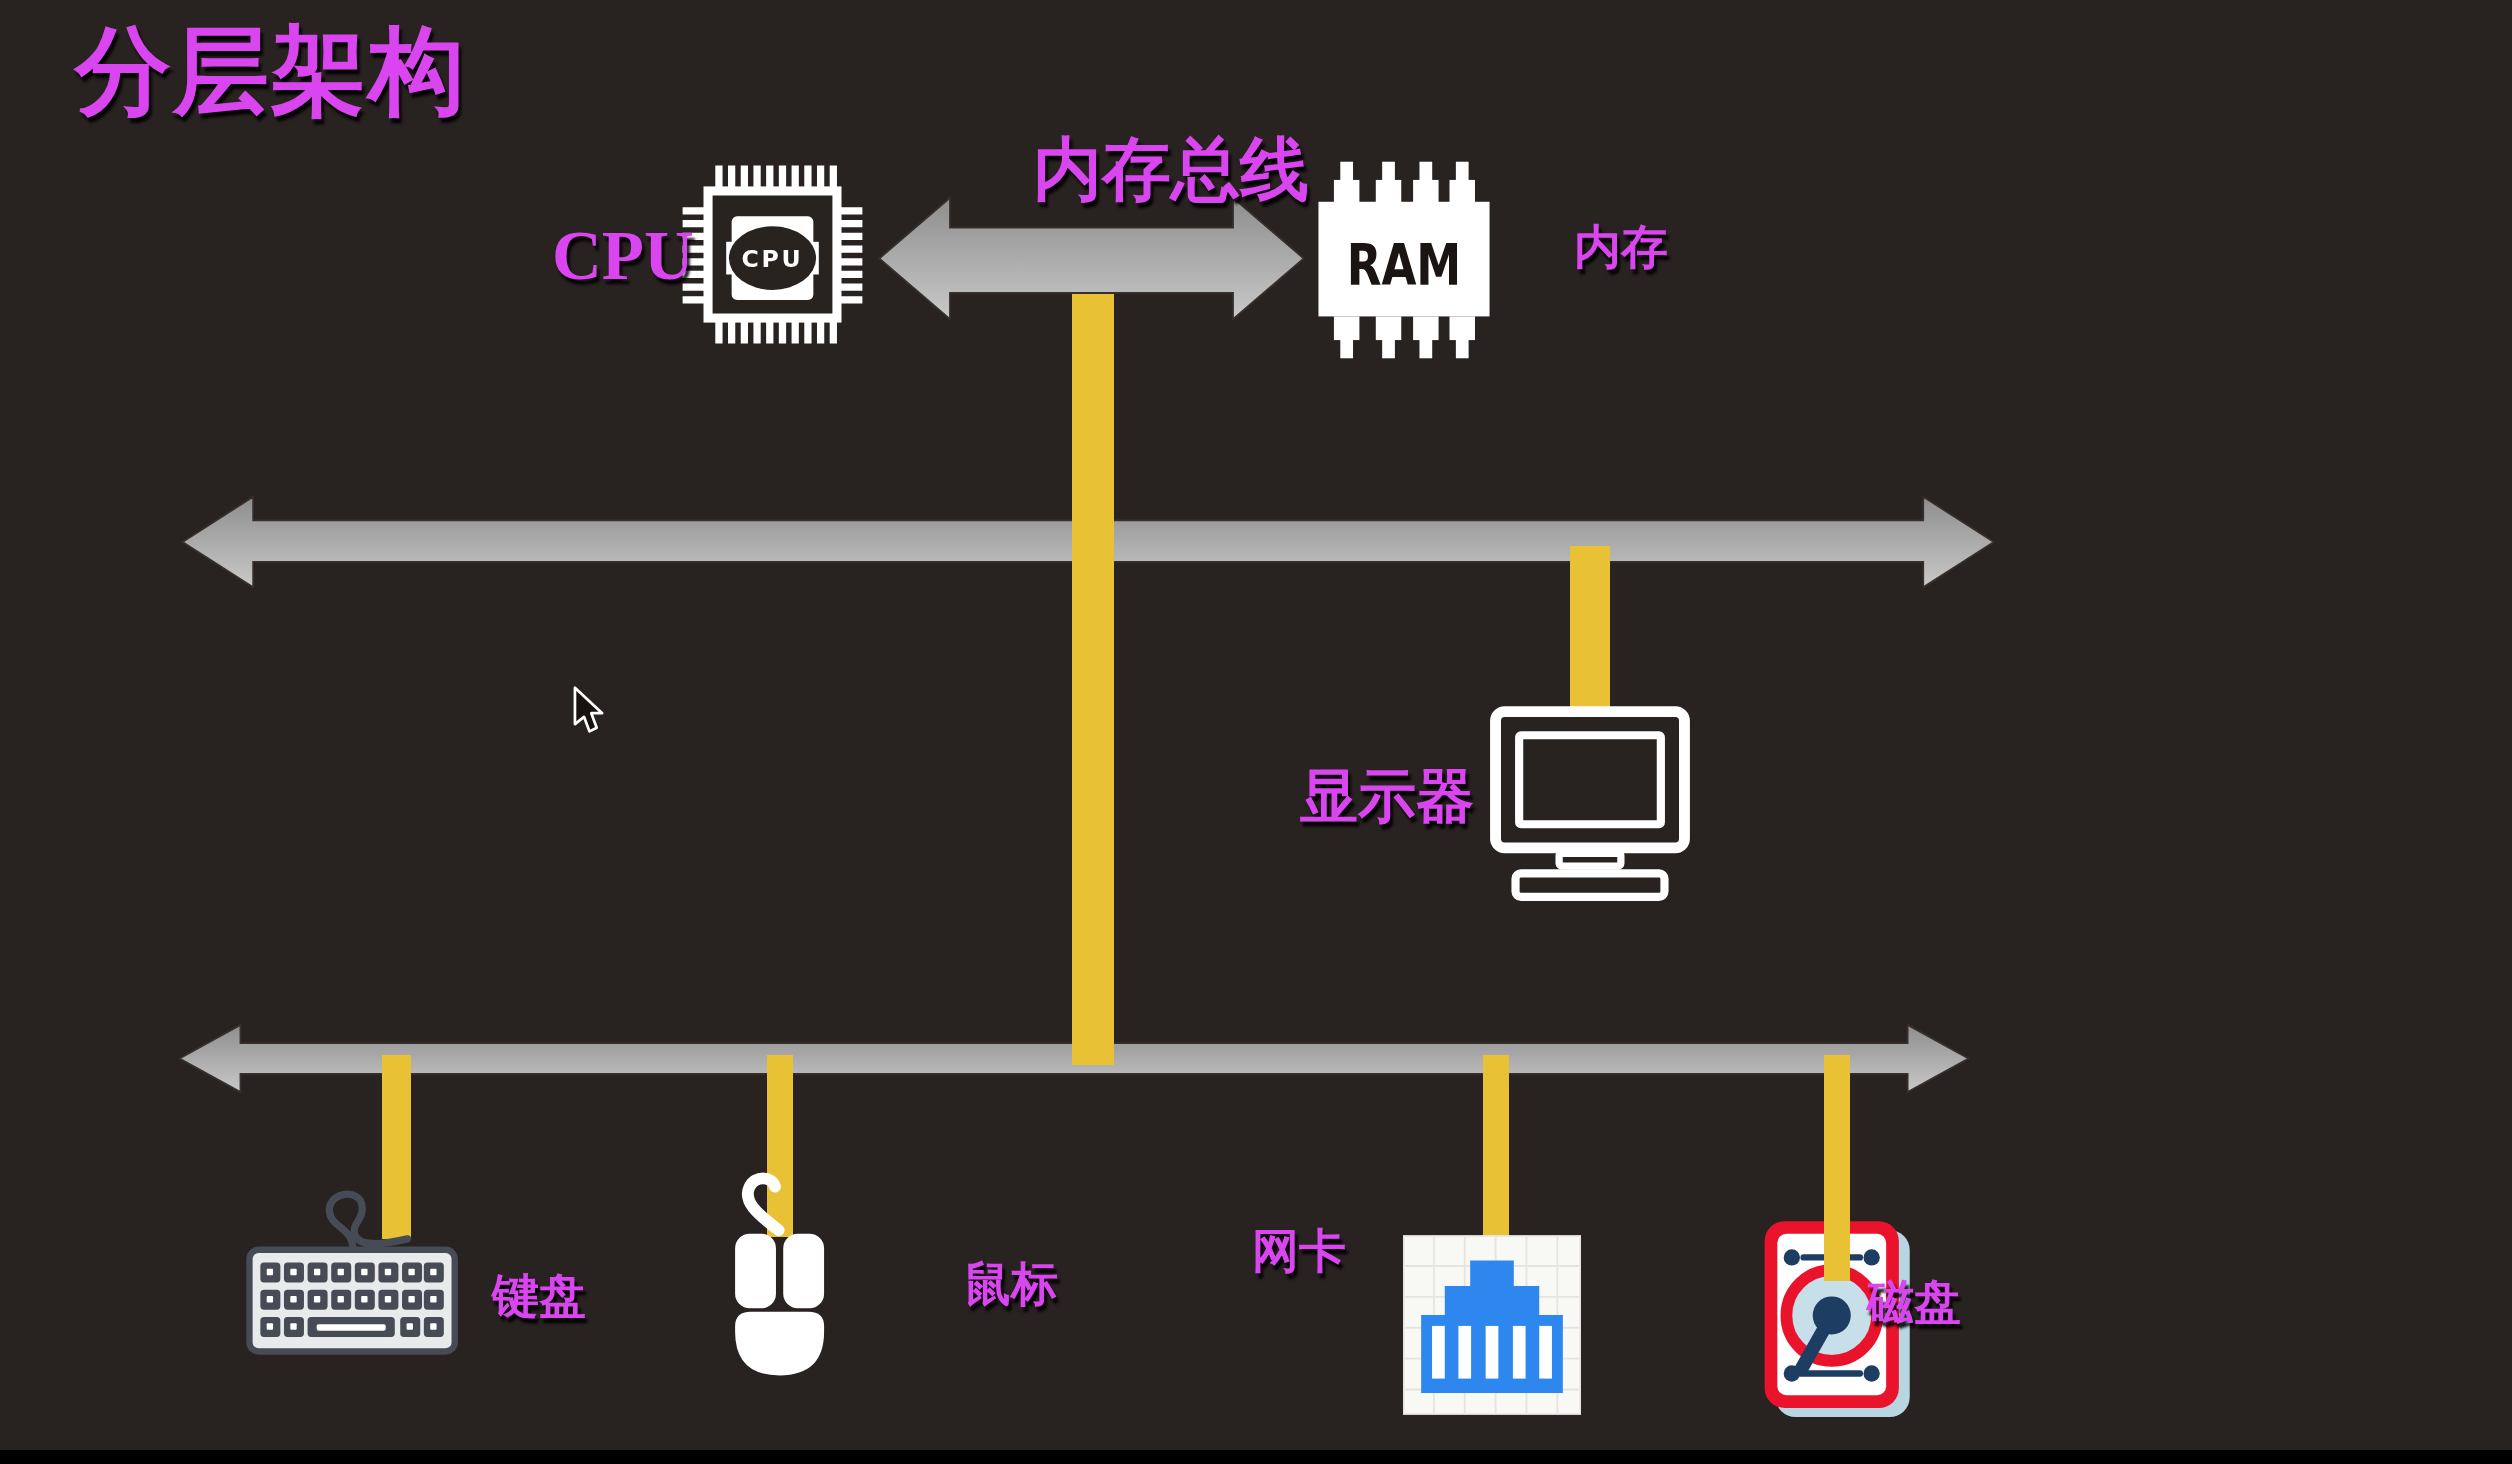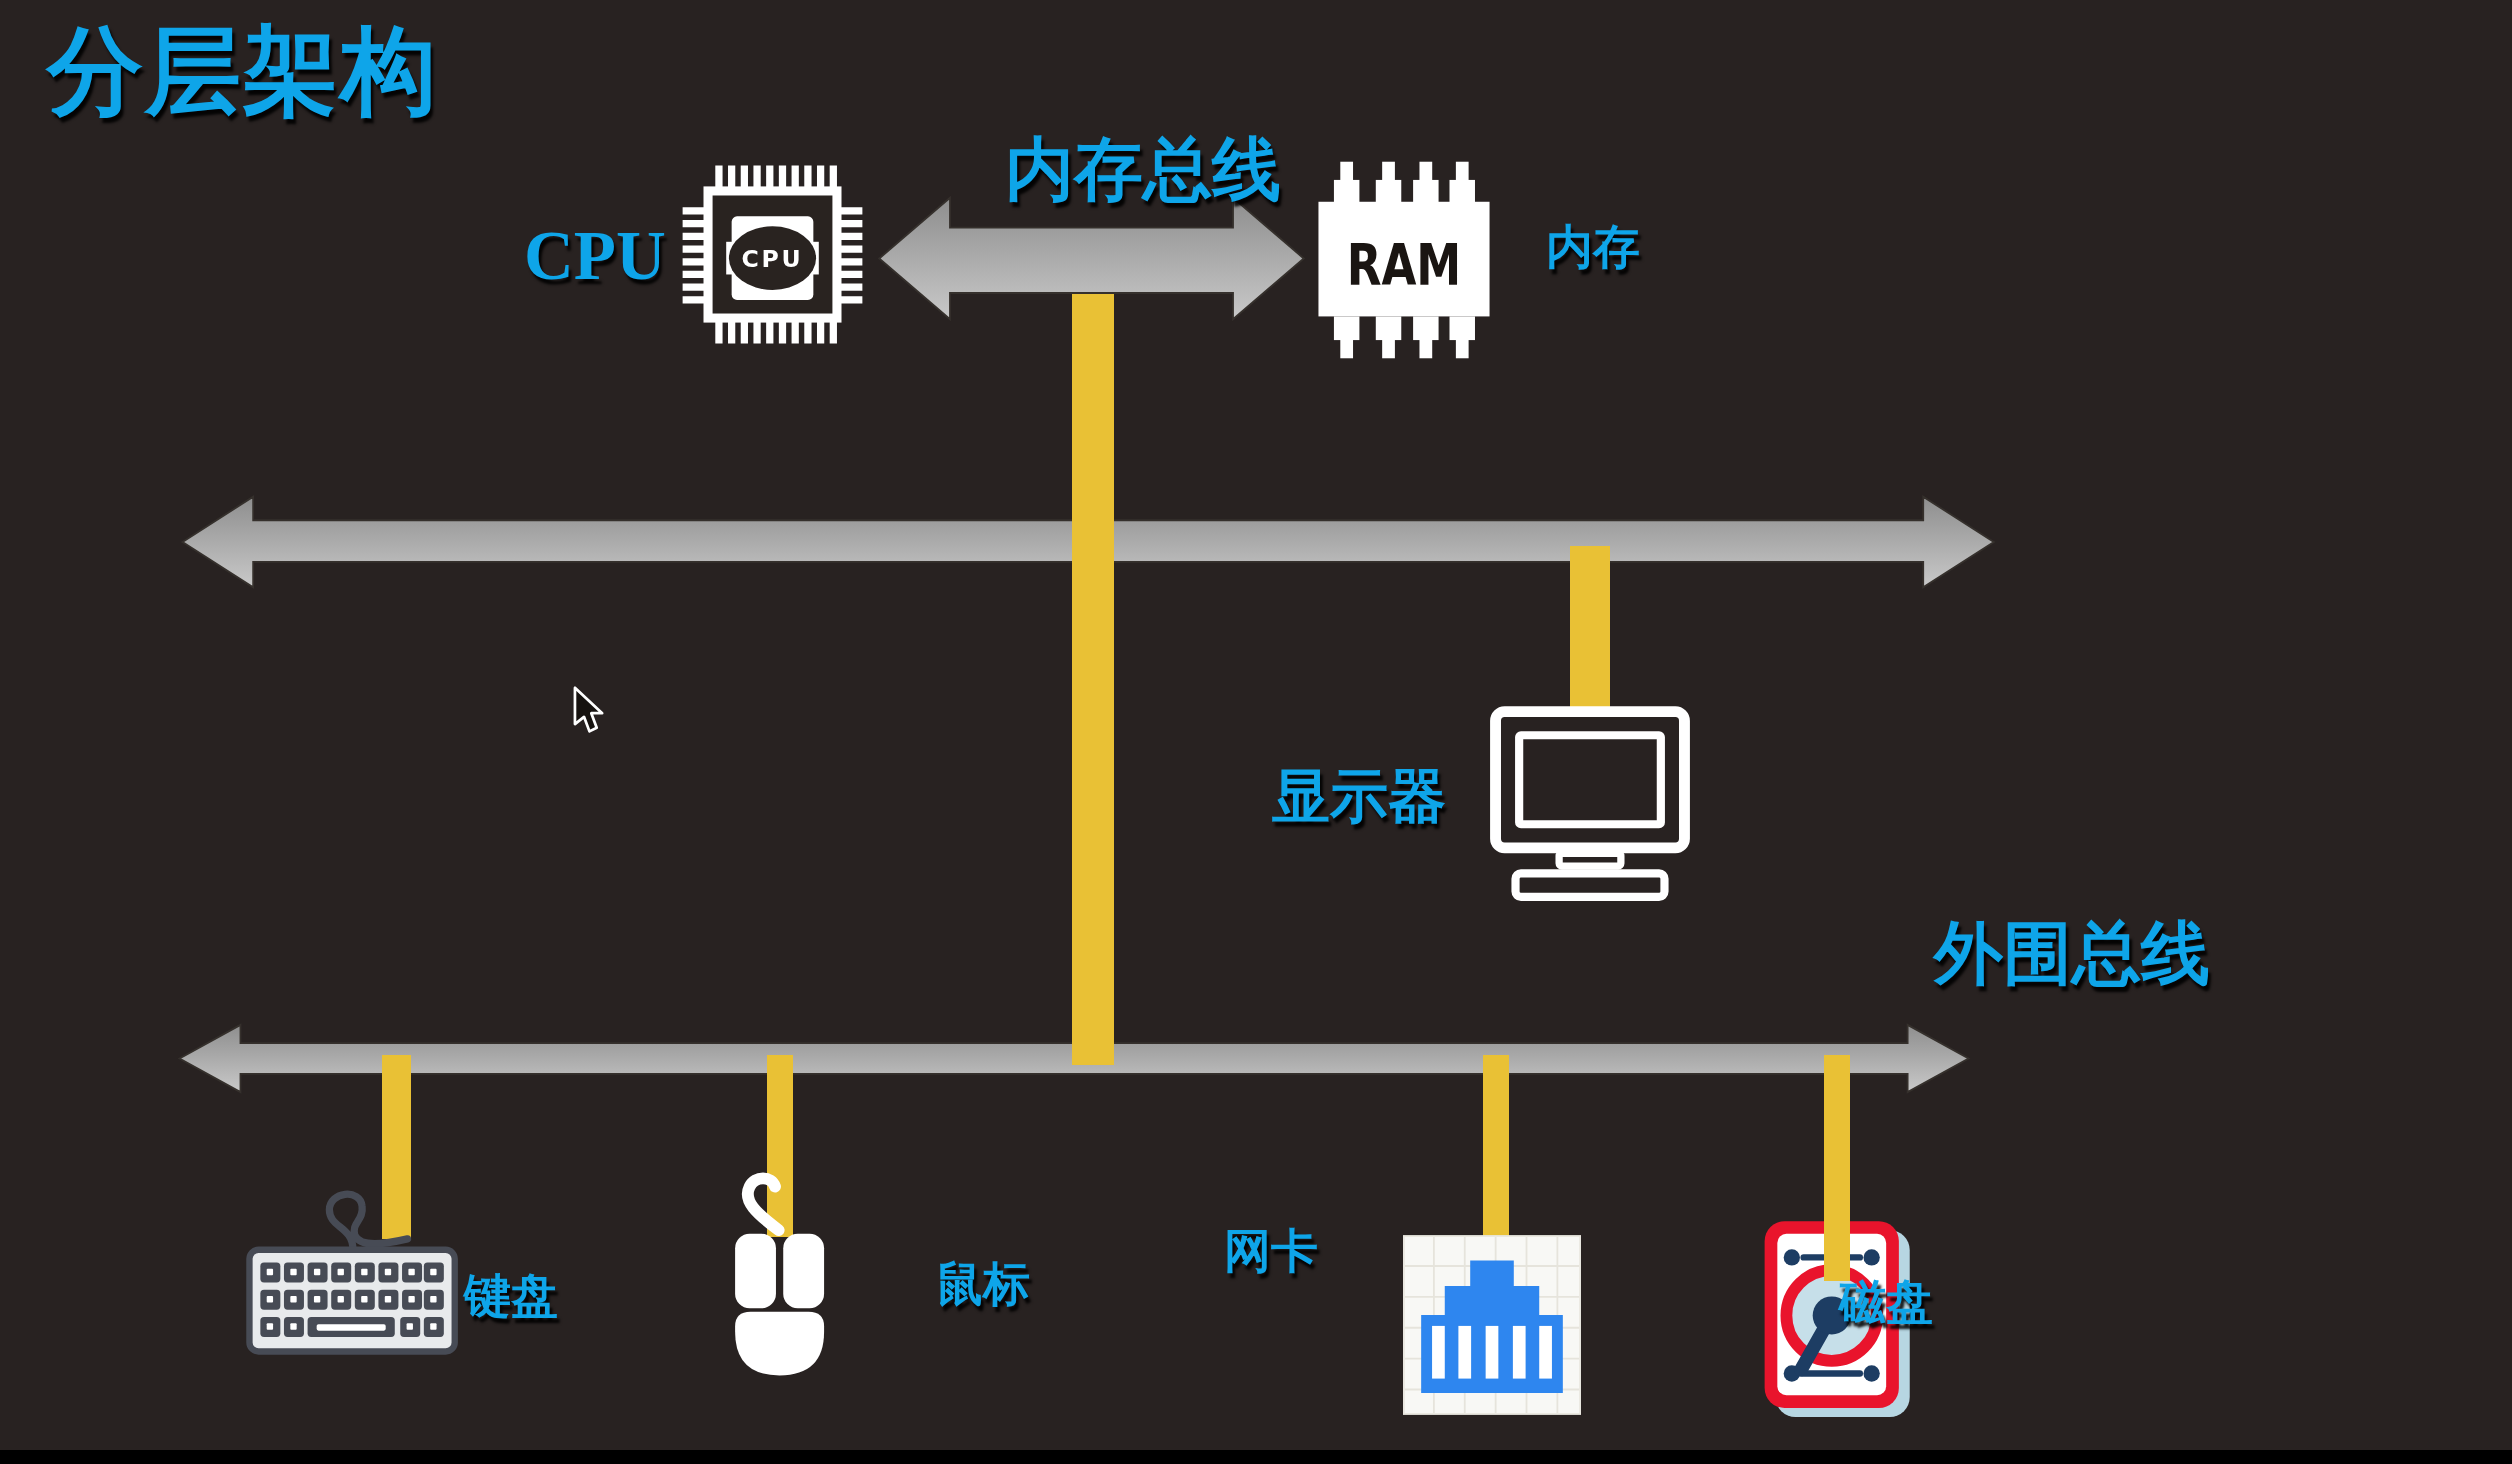--- a/index.html
+++ b/index.html
@@ -3,22 +3,23 @@
 <meta charset="utf-8">
 <style>
   html,body{margin:0;padding:0;background:#000;}
   .stage{
     position:relative;width:2512px;height:1464px;overflow:hidden;
     background:#282221;
     font-family:"Liberation Serif","DejaVu Serif",serif;
   }
   .abs{position:absolute;}
   .gold{
-    color:#0ea5e9;font-weight:700;line-height:1;white-space:nowrap;
+    color:#d946ef;font-weight:700;line-height:1;white-space:nowrap;
     text-shadow:2.7px 4.5px 2.7px rgba(0,0,0,0.9);
+    margin-left:28px;
   }
   .title{font-size:96px;letter-spacing:1.8px;font-weight:800;}
   .buslabel{font-size:69px;}
   .nodelabel{font-size:47px;}
   .latin{font-weight:700;}
   .connector{background:#e9c135;}
   .letterbox{position:absolute;left:0;width:2512px;background:#000;}
   svg{display:block;overflow:visible;}
 </style>
 </head>
@@ -167,21 +168,20 @@
 
   <div class="abs gold title" style="left:47px;top:24px">分层架构</div>
 
   <div class="abs gold nodelabel latin" style="left:524px;top:222px;font-size:69px">CPU</div>
 
   <div class="abs gold buslabel" style="left:1005px;top:136px">内存总线</div>
 
   <div class="abs gold nodelabel" style="left:1546px;top:224px">内存</div>
 
 
-  <div class="abs gold buslabel" style="left:1934px;top:920px">外围总线</div>
 
   <div class="abs gold nodelabel" style="left:1272px;top:768px;font-size:58px">显示器</div>
 
   <div class="abs gold nodelabel" style="left:464px;top:1273px">键盘</div>
 
   <div class="abs gold nodelabel" style="left:936px;top:1261px">鼠标</div>
 
   <div class="abs gold nodelabel" style="left:1224px;top:1228px">网卡</div>
 
   <div class="abs gold nodelabel" style="left:1839px;top:1279px">磁盘</div>

